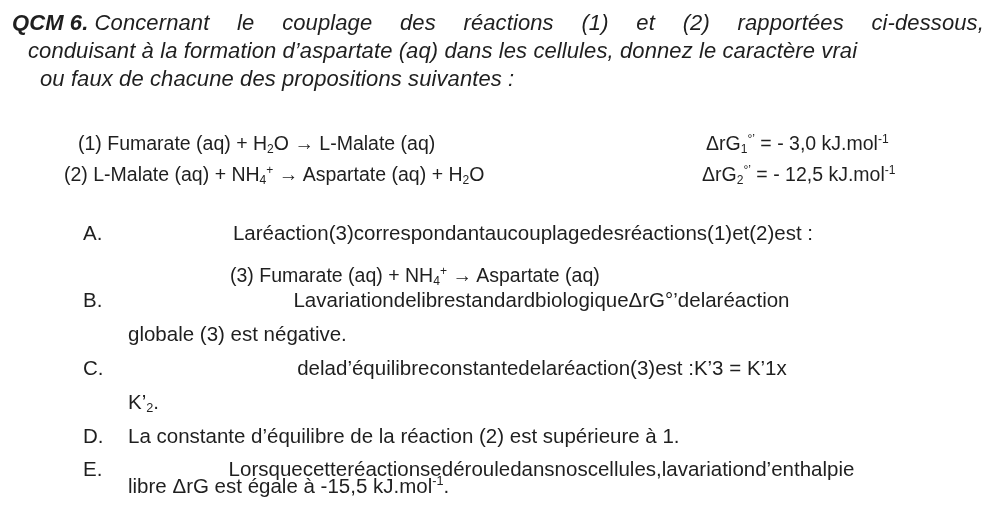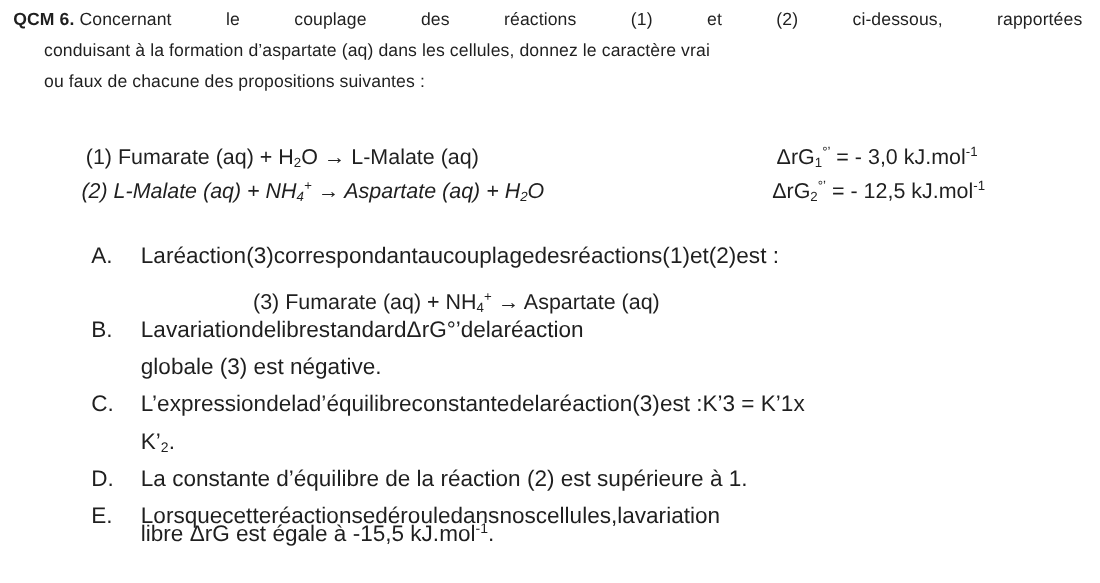--- a/index.html
+++ b/index.html
@@ -10,68 +10,68 @@
     body {
       width: 1000px;
       height: 530px;
       position: relative;
       overflow: hidden;
       font-family: "Liberation Sans", "DejaVu Sans", sans-serif;
       color: #1f1f1f;
       font-size: 20px;
     }
     .abs { position: absolute; white-space: nowrap; }
-    .q-line { font-size: 16px; letter-spacing: 0.1px; }
+    .q-line { font-size: 22px; letter-spacing: 0.1px; font-style: italic; }
     .q-line b { font-weight: bold; }
     .justify-line {
       display: flex;
       justify-content: space-between;
       width: 972px;
     }
     .rxn { font-size: 19.5px; }
     sub, sup { font-size: 0.62em; line-height: 0; }
     sub { vertical-align: -0.25em; }
     sup { vertical-align: 0.6em; }
     .opt { font-size: 20.5px; }
     .opt-letter { position: absolute; left: 83px; }
     .opt-text { position: absolute; left: 128px; white-space: nowrap; }
     .opt-just {
       display: flex;
-      justify-content: flex-start;
+      justify-content: center;
       width: 827px;
     }
   </style>
 </head>
 <body>
 
 <div class="abs q-line" style="left:12px; top:10px;">
   <div class="justify-line">
     <span><b>QCM 6.</b>&nbsp;<span>Concernant</span></span>
     <span>le</span>
     <span>couplage</span>
     <span>des</span>
     <span>réactions</span>
     <span>(1)</span>
     <span>et</span>
     <span>(2)</span>
+    <span>rapportées</span>
     <span>ci-dessous,</span>
-    <span>rapportées</span>
   </div>
 </div>
-<div class="abs q-line" style="left:40px; top:38px;">conduisant à la formation d’aspartate (aq) dans les cellules, donnez le caractère vrai</div>
+<div class="abs q-line" style="left:28px; top:38px;">conduisant à la formation d’aspartate (aq) dans les cellules, donnez le caractère vrai</div>
 <div class="abs q-line" style="left:40px; top:66px;">ou faux de chacune des propositions suivantes :</div>
 
 <div class="abs rxn" style="left:78px; top:132px;text-align:center;">
   <span>(1) Fumarate (aq) + H</span><sub>2</sub><span>O → L-Malate (aq)</span>
 </div>
 <div class="abs rxn" style="left:706px; top:132px;">
   <span>ΔrG</span><sub>1</sub><sup>°’</sup><span> = - 3,0 kJ.mol</span><sup>-1</sup>
 </div>
 
-<div class="abs rxn" style="left:74px; top:163px;font-style:italic;">
+<div class="abs rxn" style="left:64px; top:163px;">
   <span>(2) L-Malate (aq) + NH</span><sub>4</sub><sup>+</sup><span> → Aspartate (aq) + H</span><sub>2</sub><span>O</span>
 </div>
 <div class="abs rxn" style="left:702px; top:163px;">
   <span>ΔrG</span><sub>2</sub><sup>°’</sup><span> = - 12,5 kJ.mol</span><sup>-1</sup>
 </div>
 
 <div class="abs opt" style="left:0; top:221px; width:1000px; height:30px;">
   <span class="opt-letter">A.</span>
   <div class="opt-text">
     <div class="opt-just" style="width:790px;">
@@ -96,34 +96,34 @@
 
 <div class="abs opt" style="left:0; top:288px; width:1000px; height:30px;">
   <span class="opt-letter">B.</span>
   <div class="opt-text">
     <div class="opt-just">
       <span>La</span>
       <span>variation</span>
       <span>de</span>
       <span>libre</span>
       <span>standard</span>
+      <span>biologique</span>
       <span>ΔrG°’</span>
       <span>de</span>
       <span>la</span>
       <span>réaction</span>
     </div>
   </div>
 </div>
 <div class="abs opt" style="left:128px; top:322px;">globale (3) est négative.</div>
 
 <div class="abs opt" style="left:0; top:356px; width:1000px; height:30px;">
   <span class="opt-letter">C.</span>
   <div class="opt-text">
     <div class="opt-just" style="width:828px;">
-      <span>L’expression</span>
       <span>de</span>
       <span>la</span>
       <span>d’équilibre</span>
       <span>constante</span>
       <span>de</span>
       <span>la</span>
       <span>réaction</span>
       <span>(3)</span>
       <span>est :</span>
       <span>K’3 = K’1</span>
@@ -147,18 +147,19 @@
       <span>Lorsque</span>
       <span>cette</span>
       <span>réaction</span>
       <span>se</span>
       <span>déroule</span>
       <span>dans</span>
       <span>nos</span>
       <span>cellules,</span>
       <span>la</span>
       <span>variation</span>
+      <span>d’enthalpie</span>
     </div>
   </div>
 </div>
 <div class="abs opt" style="left:128px; top:474px;">
   <span>libre ΔrG est égale à -15,5 kJ.mol</span><sup>-1</sup><span>.</span>
 </div>
 
 </body></html>

